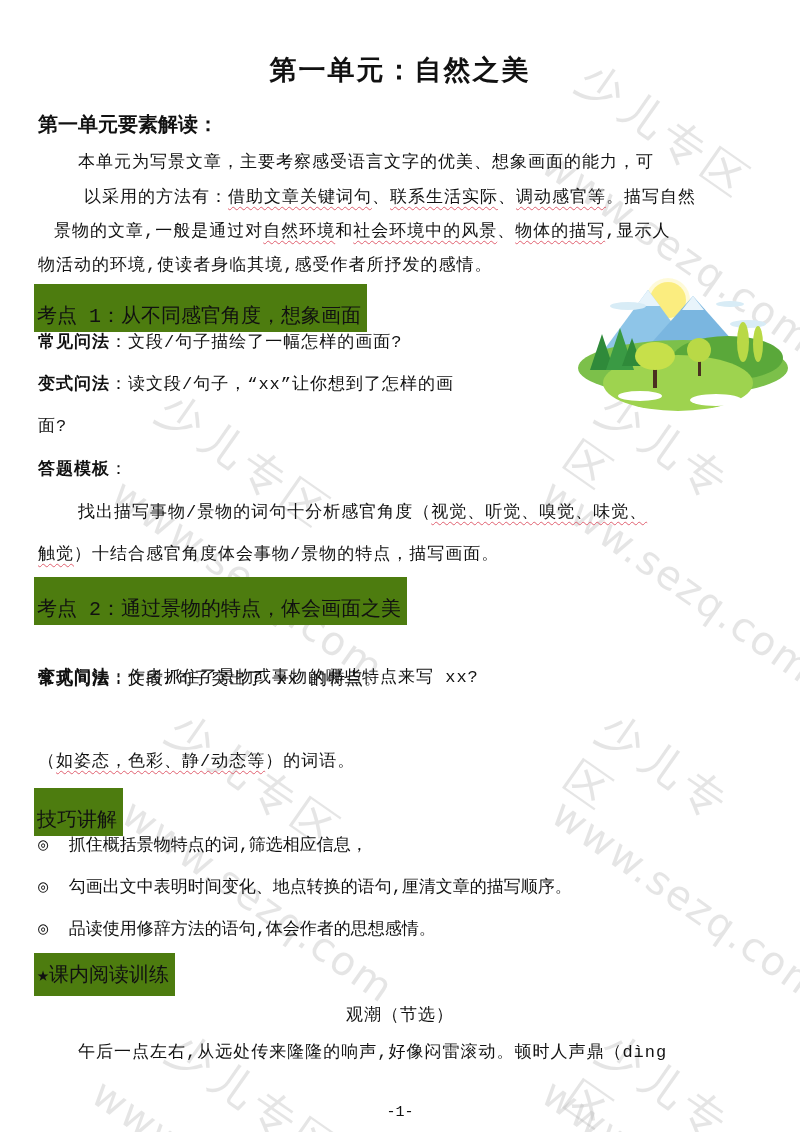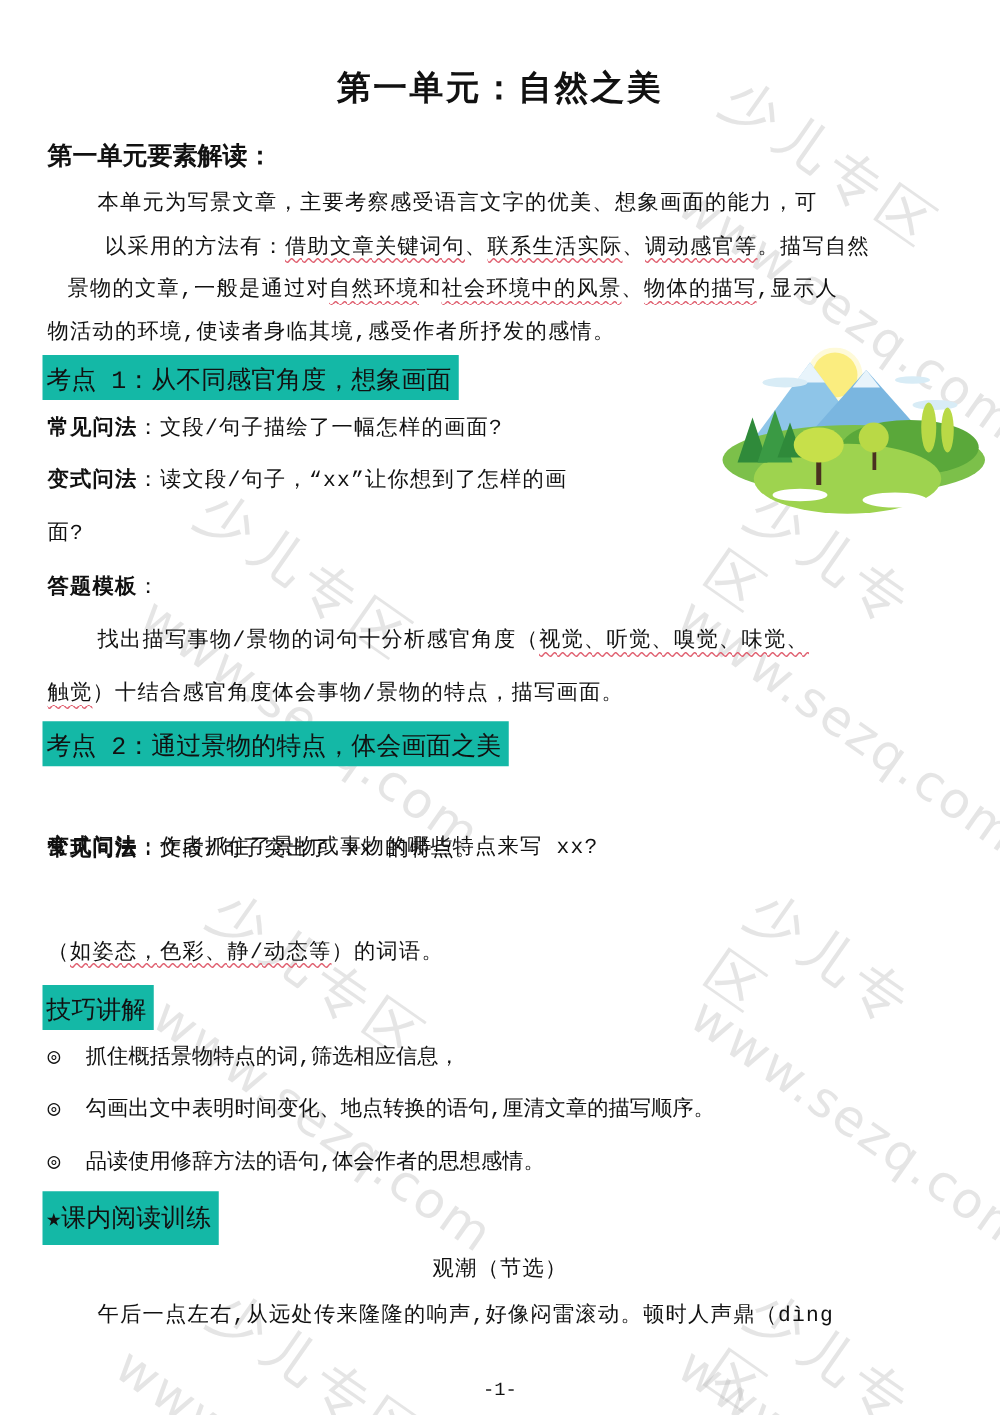--- a/index.html
+++ b/index.html
@@ -4,21 +4,21 @@
 <style>
   html, body { margin: 0; padding: 0; background: #ffffff; }
   body { width: 800px; height: 1132px; position: relative; overflow: hidden;
          font-family: "DejaVu Serif", "Liberation Serif", serif; color: #111; }
   .page { position: absolute; left: 0; top: 0; width: 800px; height: 1132px; }
   .abs { position: absolute; white-space: nowrap; font-family: Liberation Mono, monospace; }
   .title { left: 0; width: 800px; top: 52px; text-align: center; font-size: 27px; font-weight: bold; letter-spacing: 2px; }
   .h-intro { left: 38px; top: 111px; font-size: 20px; font-weight: bold; }
   .para { font-size: 17px; letter-spacing: 1px; }
   .ul { text-decoration: underline wavy #e06070; text-decoration-thickness: 1px; text-underline-offset: 4px; }
-  .hl { background: #14b8a6; padding: 6px 6px 3px 3px; font-size: 20px; }
+  .hl { background: #4d7c0f; padding: 18px 6px 3px 3px; font-size: 20px; }
   .label { font-weight: bold; }
   .bullet { font-size: 17px; }
   .center { left: 0; width: 800px; text-align: center; }
   .wm { position: absolute; color: rgba(180,180,180,0.35); font-family: "DejaVu Sans", sans-serif;
         transform: rotate(35deg); transform-origin: left top; pointer-events: none; }
   .wm .cn { font-size: 44px; letter-spacing: 6px; }
   .wm .url { font-size: 40px; letter-spacing: 2px; }
   .illus { position: absolute; left: 568px; top: 278px; width: 220px; height: 140px; }
   .pageno { font-size: 15px; top: 1104px; }
 </style>

